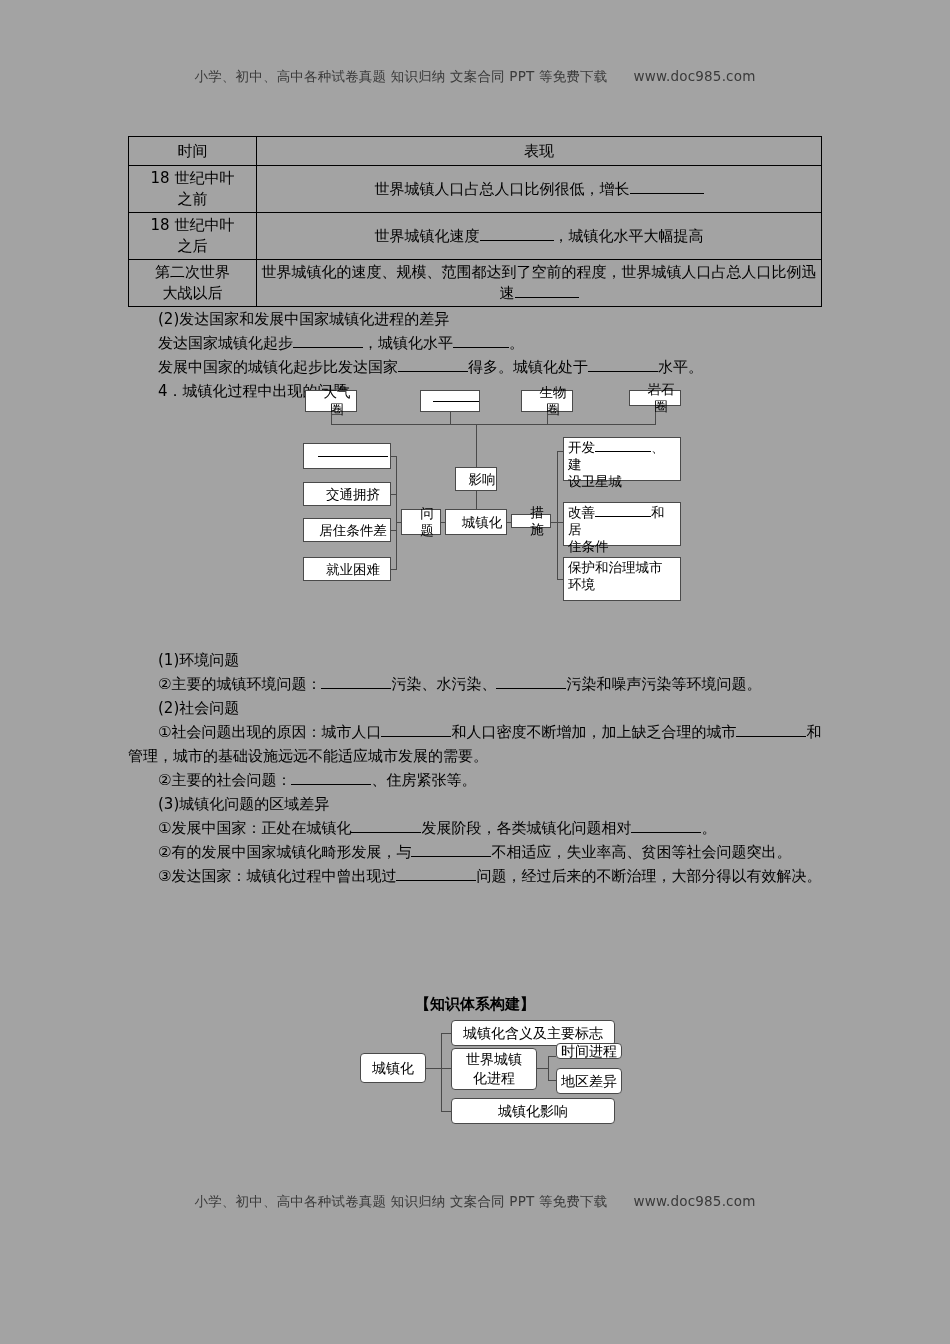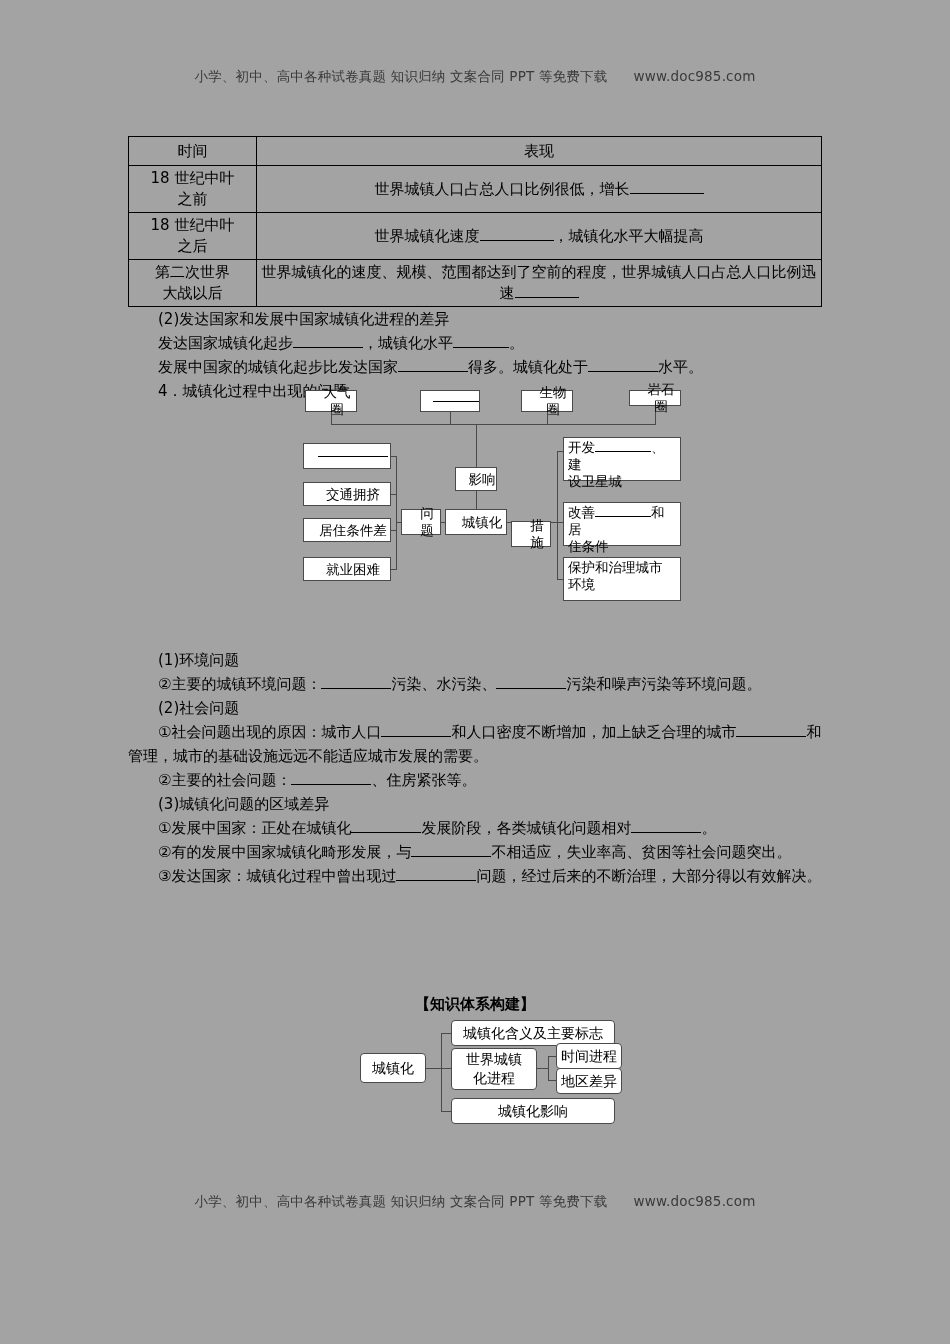--- a/index.html
+++ b/index.html
@@ -237,21 +237,21 @@
     <div class="fline v" style="left:476px; top:39px; height:43px;"></div>
 
     <div class="fbox" style="left:455px; top:82px; width:42px; height:24px;">影响</div>
     <div class="fline v" style="left:476px; top:106px; height:18px;"></div>
 
     <div class="fbox" style="left:445px; top:124px; width:62px; height:26px;">城镇化</div>
 
     <div class="fbox" style="left:401px; top:124px; width:40px; height:26px;">问题</div>
     <div class="fline h" style="left:441px; top:137px; width:4px;"></div>
 
-    <div class="fbox" style="left:511px; top:136px; width:40px; height:26px;">措施</div>
+    <div class="fbox" style="left:511px; top:129px; width:40px; height:14px;">措施</div>
     <div class="fline h" style="left:507px; top:137px; width:4px;"></div>
 
     <div class="fbox" style="left:303px; top:58px; width:88px; height:26px;">
       <span class="blank b-70"></span>
     </div>
     <div class="fbox" style="left:303px; top:97px; width:88px; height:24px;">交通拥挤</div>
     <div class="fbox" style="left:303px; top:133px; width:88px; height:24px;">居住条件差</div>
     <div class="fbox" style="left:303px; top:172px; width:88px; height:24px;">就业困难</div>
 
     <div class="fline h" style="left:391px; top:71px; width:6px;"></div>
@@ -326,21 +326,21 @@
       <div>
         <span>世界城镇</span><br>
         <span>化进程</span>
       </div>
     </div>
 
     <div class="kline h" style="left:537px; top:73px; width:11px;"></div>
     <div class="kline v" style="left:548px; top:61px; height:24px;"></div>
     <div class="kline h" style="left:548px; top:61px; width:8px;"></div>
     <div class="kline h" style="left:548px; top:85px; width:8px;"></div>
-    <div class="kbox" style="left:556px; top:48px; width:66px; height:26px;">时间进程</div>
+    <div class="kbox" style="left:556px; top:48px; width:66px; height:16px;">时间进程</div>
     <div class="kbox" style="left:556px; top:73px; width:66px; height:26px;">地区差异</div>
 
     <div class="kline h" style="left:441px; top:116px; width:10px;"></div>
     <div class="kbox" style="left:451px; top:103px; width:164px; height:26px;">城镇化影响</div>
   </div>
 
   <div class="watermark watermark-bottom">
     <span>小学、初中、高中各种试卷真题  知识归纳  文案合同  PPT 等免费下载</span><span class="wm-url">www.doc985.com</span>
   </div>
 

